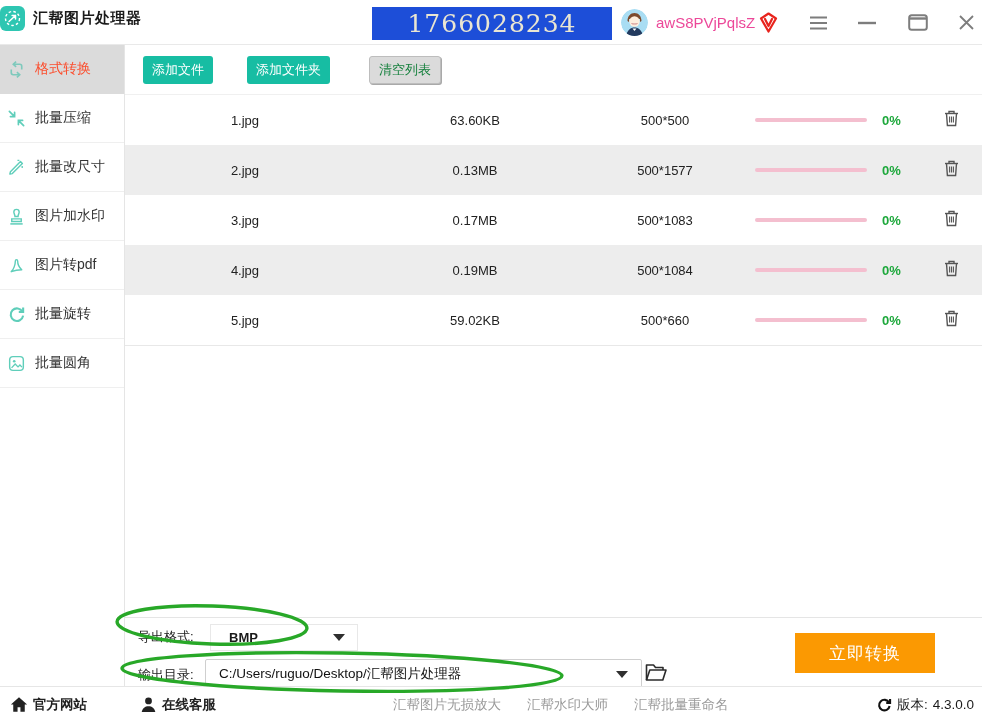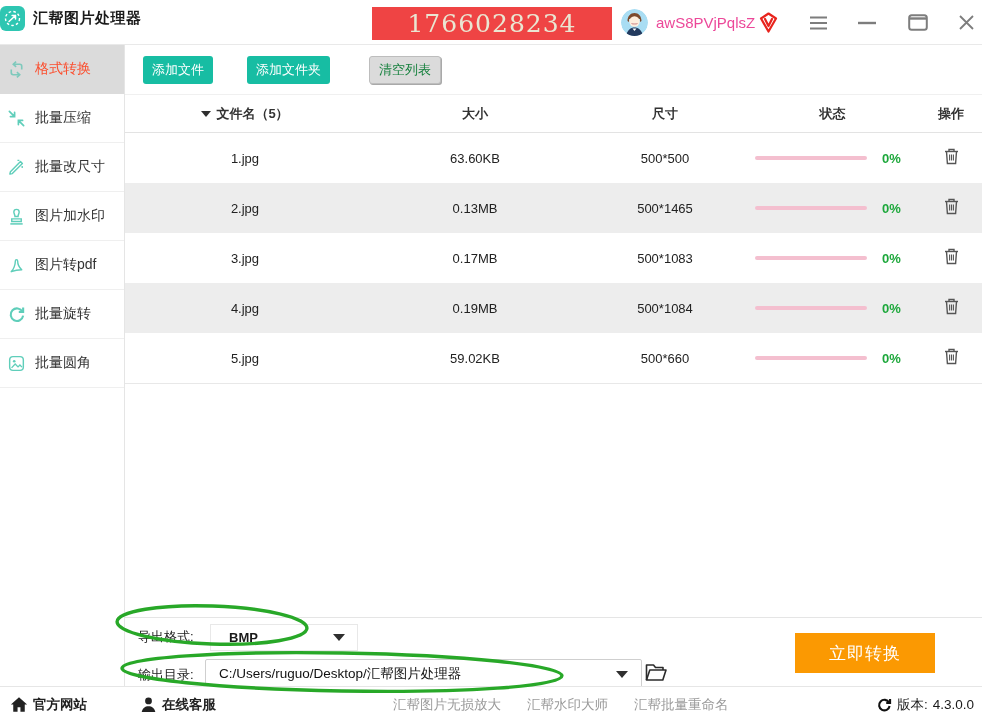--- a/index.html
+++ b/index.html
@@ -5,21 +5,21 @@
   * { margin:0; padding:0; box-sizing:border-box; }
   html,body { width:982px; height:721px; }
   body { font-family:"Liberation Sans","DejaVu Sans",sans-serif; background:#fff; color:#222; overflow:hidden; }
   .window { position:relative; width:982px; height:721px; background:#fff; }
 
   
   .titlebar { position:relative; height:45px; border-bottom:1px solid #e9e9e9; background:#fff; }
   .app-id { position:absolute; left:0; top:0; height:37px; display:flex; align-items:center; gap:8px; }
   .app-title { font-size:15px; font-weight:700; color:#1a1a1a; letter-spacing:0.5px; }
   .logo { width:25px; height:25px; display:block; }
-  .watermark { position:absolute; left:372px; top:7px; width:240px; height:33px; background:#ef4444;
+  .watermark { position:absolute; left:372px; top:7px; width:240px; height:33px; background:#1d4ed8;
                display:flex; align-items:center; justify-content:center;
                font-family:"DejaVu Serif",serif; font-size:25px; color:#eae6d2; letter-spacing:1px; }
   .avatar { position:absolute; left:621px; top:9px; width:27px; height:27px; border-radius:50%; overflow:hidden; display:block; }
   .username { position:absolute; left:656px; top:0; height:45px; display:flex; align-items:center; font-size:15px; color:#ec4899; }
   .vip { position:absolute; left:757px; top:11px; width:23px; height:23px; }
   .winbtn { position:absolute; top:0; height:45px; width:24px; display:flex; align-items:center; justify-content:center; color:#7d7d7d; cursor:default; background:none; border:none; }
   .winbtn svg { display:block; }
 
   
   .app-body { display:flex; height:641px; }
@@ -214,30 +214,20 @@
       </div>
     </nav>
 
     <main class="content">
       <div class="toolbar">
         <button class="btn teal">添加文件</button>
         <button class="btn teal">添加文件夹</button>
         <button class="btn gray">清空列表</button>
       </div>
 
-      <div class="thead grid-row">
-        <div class="th-name">
-          <span class="caret-down"></span>
-          <span>文件名（5）</span>
-        </div>
-        <div>大小</div>
-        <div>尺寸</div>
-        <div>状态</div>
-        <div>操作</div>
-      </div>
 
       <div class="rows-wrap">
         <div class="trow grid-row">
           <div>1.jpg</div>
           <div>63.60KB</div>
           <div>500*500</div>
           <div class="cell-status">
             <span class="pbar"></span>
             <span class="pct">0%</span>
           </div>
@@ -246,21 +236,21 @@
                   <path d="M1 3.5h13" stroke="currentColor" stroke-width="1.4"></path>
                   <path d="M5 3.5V1.5h5v2" fill="none" stroke="currentColor" stroke-width="1.4"></path>
                   <path d="M2.5 3.5l.9 12h8.2l.9-12" fill="none" stroke="currentColor" stroke-width="1.4"></path>
                   <path d="M5.6 6.5v6M7.5 6.5v6M9.4 6.5v6" stroke="currentColor" stroke-width="1.1"></path>
                 </svg>
               </button></div>
         </div>
         <div class="trow grid-row">
           <div>2.jpg</div>
           <div>0.13MB</div>
-          <div>500*1465</div>
+          <div>500*1577</div>
           <div class="cell-status">
             <span class="pbar"></span>
             <span class="pct">0%</span>
           </div>
           <div><button class="trash">
                 <svg width="15" height="17" viewBox="0 0 15 17">
                   <path d="M1 3.5h13" stroke="currentColor" stroke-width="1.4"></path>
                   <path d="M5 3.5V1.5h5v2" fill="none" stroke="currentColor" stroke-width="1.4"></path>
                   <path d="M2.5 3.5l.9 12h8.2l.9-12" fill="none" stroke="currentColor" stroke-width="1.4"></path>
                   <path d="M5.6 6.5v6M7.5 6.5v6M9.4 6.5v6" stroke="currentColor" stroke-width="1.1"></path>

